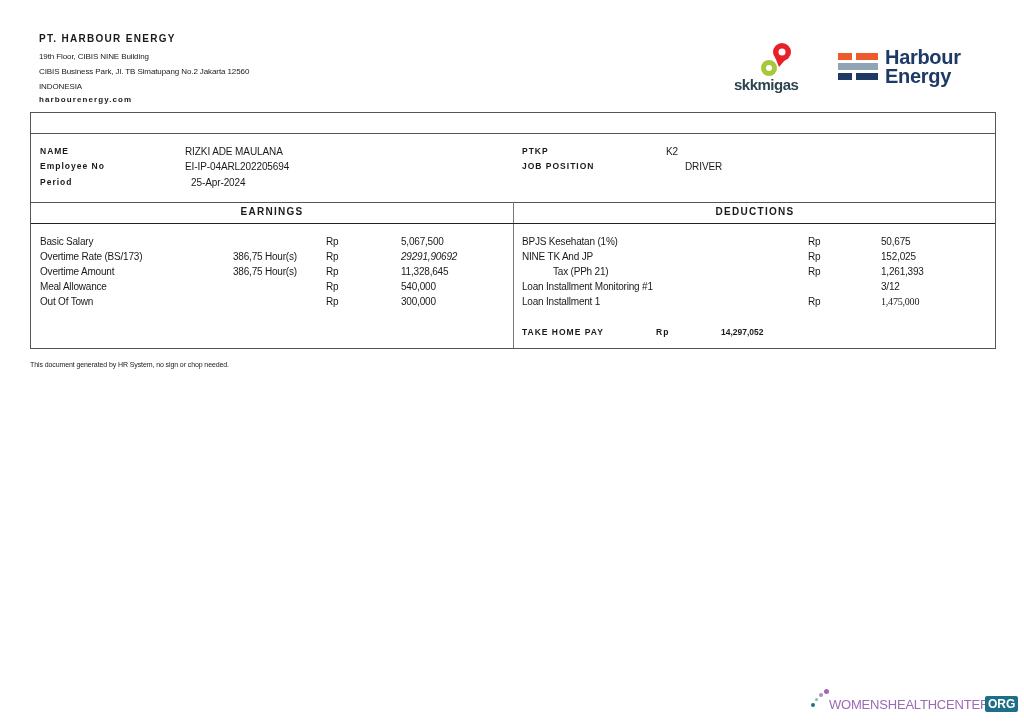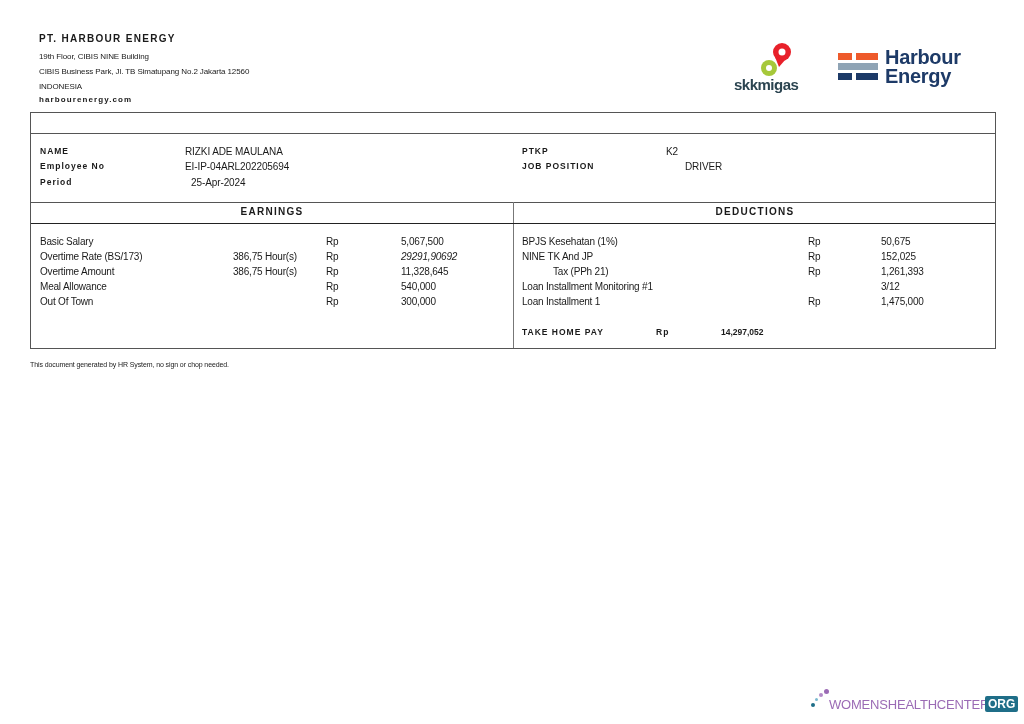--- a/index.html
+++ b/index.html
@@ -138,21 +138,21 @@
     <div class="row-txt" style="left:777px;top:153px;">Rp</div>
     <div class="row-txt r" style="left:850px;width:83px;top:153px;">1,261,393</div>
   </div>
   <div>
     <div class="row-txt" style="left:491px;top:168px;">Loan Installment Monitoring #1</div>
     <div class="row-txt r" style="left:850px;width:83px;top:168px;">3/12</div>
   </div>
   <div>
     <div class="row-txt" style="left:491px;top:183px;">Loan Installment 1</div>
     <div class="row-txt" style="left:777px;top:183px;">Rp</div>
-    <div class="row-txt r" style="left:850px;width:83px;top:183px;">1,475,000</div>
+    <div class="row-txt r" style="left:850px;width:83px;top:183px;font-family:Liberation Serif, serif;">1,475,000</div>
   </div>
 
   <div>
     <div class="thp" style="left:491px;top:214px;">TAKE HOME PAY</div>
     <div class="thp" style="left:625px;top:214px;">Rp</div>
     <div class="thp r" style="left:690px;width:76px;top:214px;letter-spacing:0;">14,297,052</div>
   </div>
 </div>
 
 <div class="footer-note">This document generated by HR System, no sign or chop needed.</div>

